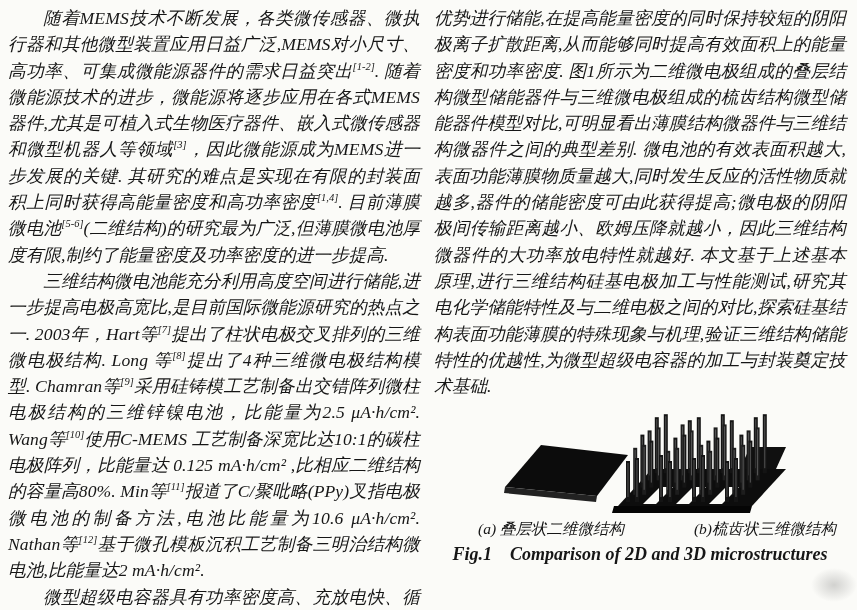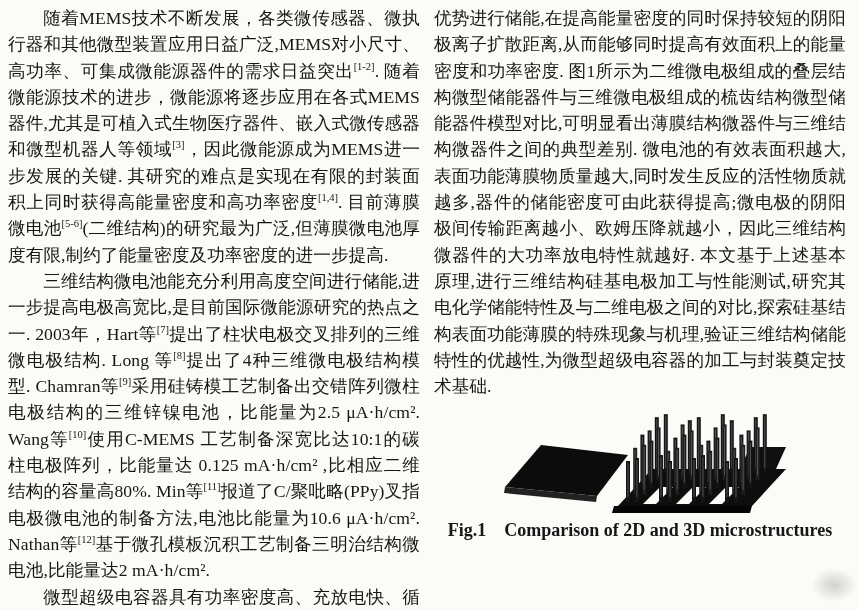--- a/index.html
+++ b/index.html
@@ -7,20 +7,21 @@
     position:relative;
     width:857px; height:610px;
     box-sizing:border-box;
     background:#fbfbf8;
     color:#161616;
     font-family:"Liberation Serif","DejaVu Serif",serif;
     display:flex;
     gap:14px;
     padding:5px 7px 0 8px;
     overflow:hidden;
+    font-style:italic;
   }
   .col { width:412px; flex:0 0 412px; }
   .para {
     margin:0;
     font-size:17.6px;
     line-height:26.3px;
     text-align:justify;
     text-justify:inter-ideograph;
     letter-spacing:0.1px;
   }
@@ -166,20 +167,24 @@
             <rect x="258" y="55" width="4" height="44" fill="#141414"></rect>
             <rect x="259.4" y="57" width="1.1" height="37" fill="#8a8a8a" opacity="0.5"></rect>
             <rect x="267" y="52" width="4" height="47" fill="#141414"></rect>
             <rect x="268.4" y="54" width="1.1" height="40" fill="#8a8a8a" opacity="0.5"></rect>
             <rect x="291" y="58" width="4" height="41" fill="#141414"></rect>
             <rect x="292.4" y="60" width="1.1" height="34" fill="#8a8a8a" opacity="0.5"></rect>
             <rect x="300" y="55" width="4" height="44" fill="#141414"></rect>
             <rect x="301.4" y="57" width="1.1" height="37" fill="#8a8a8a" opacity="0.5"></rect>
           </g>
       </svg>
+      <div class="subcaps">
+        <span class="subcap-a">(a) 叠层状二维微结构</span>
+        <span class="subcap-b">(b)梳齿状三维微结构</span>
+      </div>
       <figcaption>
         <div class="cap-en">Fig.1　Comparison of 2D and 3D microstructures</div>
       </figcaption>
     </figure>
   </div>
 
   <div class="smudge"></div>
 </div>
 
 </body></html>

